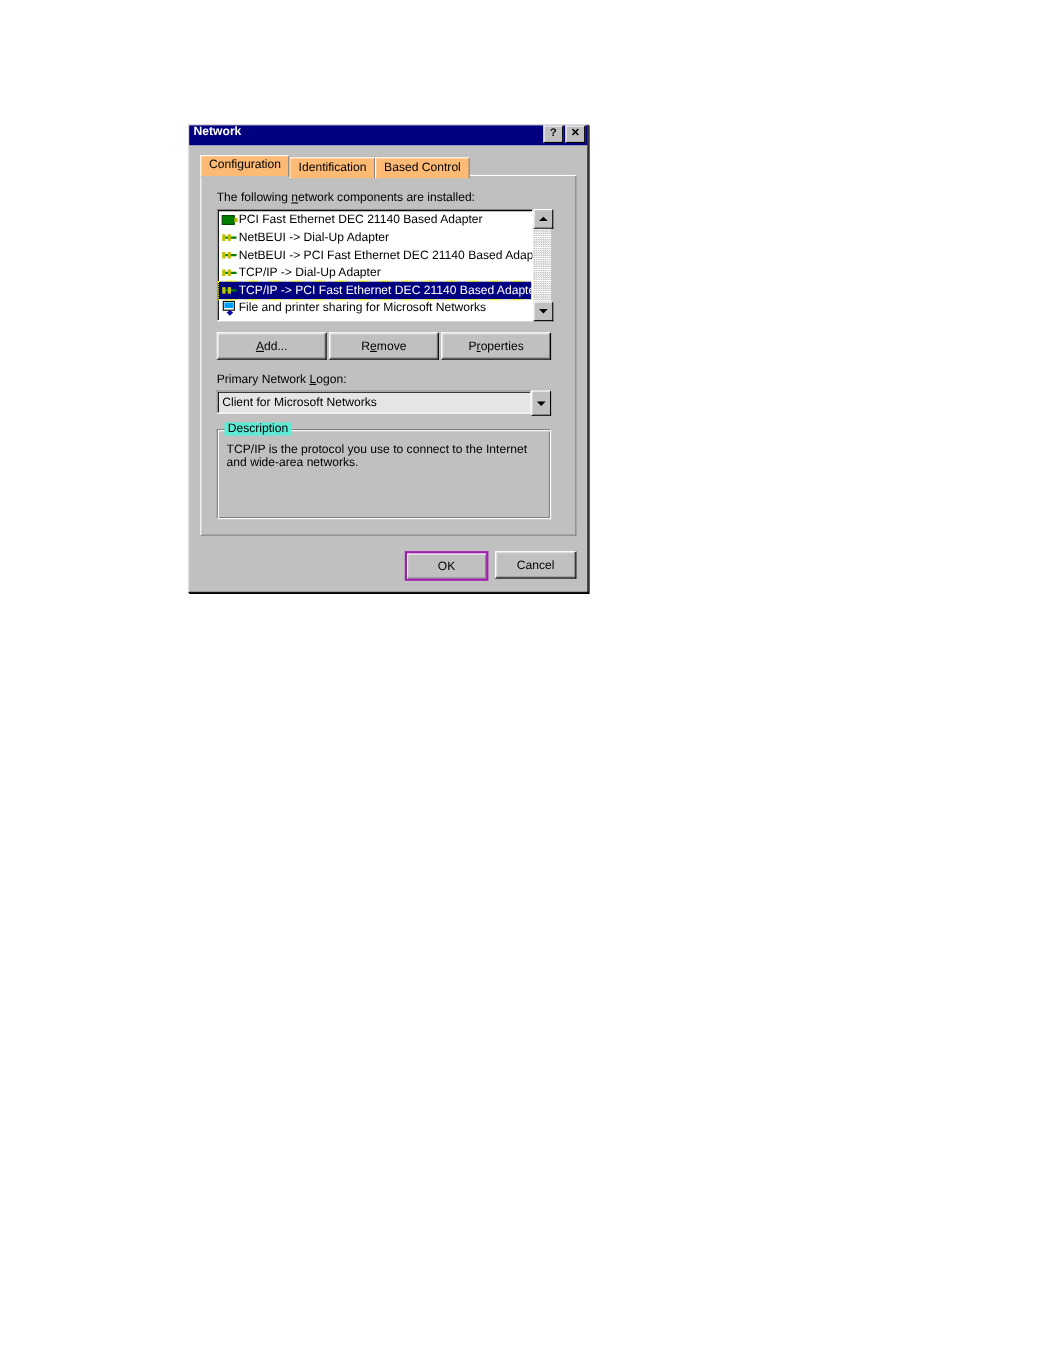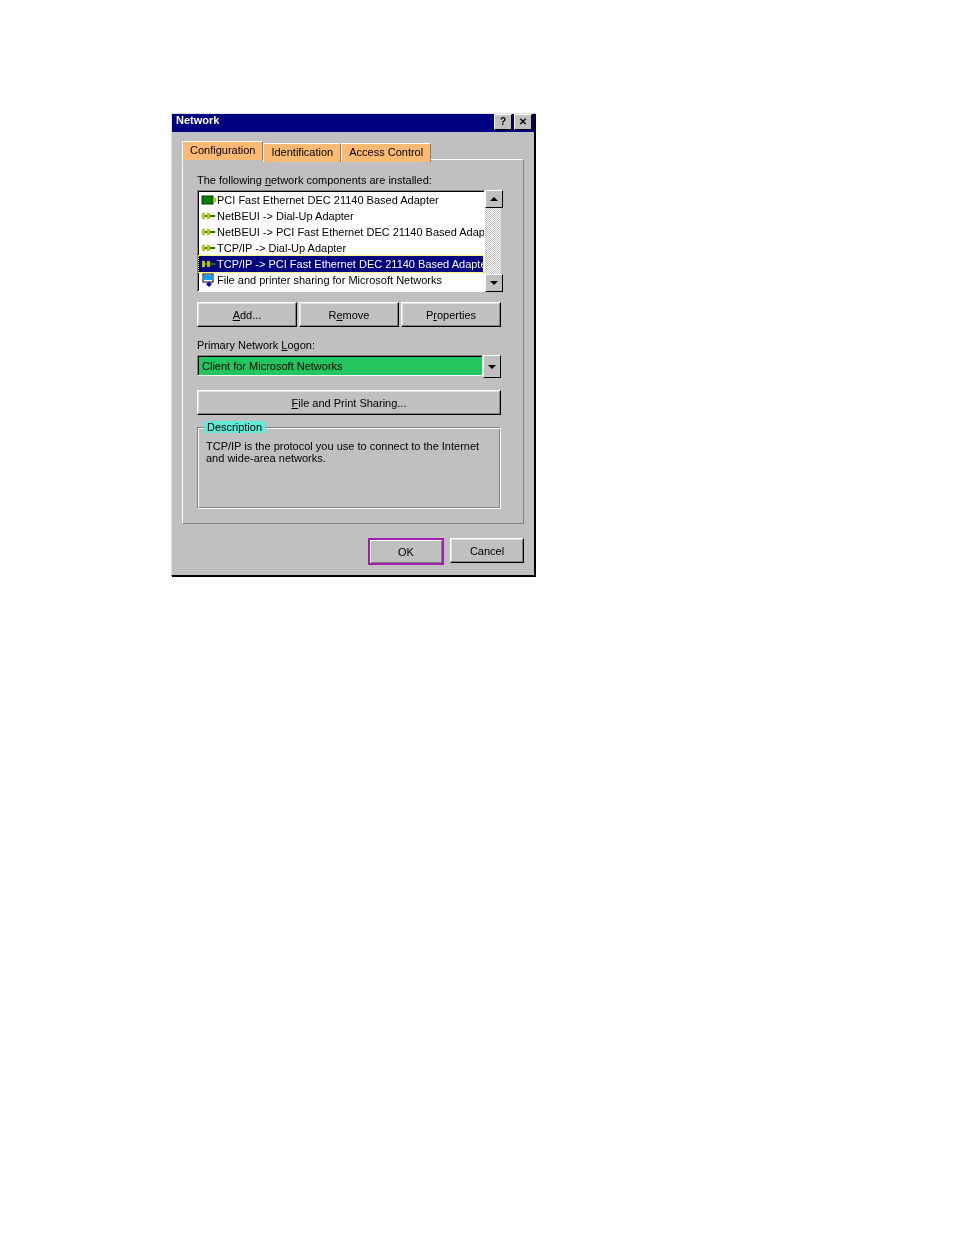--- a/index.html
+++ b/index.html
@@ -29,21 +29,21 @@
   .arrow.down{border-top:4px solid #000}
   
   .ico{width:16px;height:16px;display:inline-flex;align-items:center;justify-content:center;flex:0 0 16px}
   
   .btnrow{display:flex;gap:2px;margin-top:10px}
   .btn{flex:1;height:23px;background:#c0c0c0;border:1px solid;border-color:#fff #000 #000 #fff;box-shadow:inset -1px -1px 0 #808080,inset 1px 1px 0 #dfdfdf;display:flex;align-items:center;justify-content:center}
   .btn.fit{flex:0 0 auto;padding:0 14px}
   .u{text-decoration:underline}
   
   .combo{display:flex;margin-top:2px}
-  .combo .val{flex:1;background:#22c55e;border:1px solid;border-color:#808080 #fff #fff #808080;box-shadow:inset 1px 1px 0 #000;height:19px;display:flex;align-items:center;padding:0 4px}
+  .combo .val{flex:1;background:#e5e5e5;border:1px solid;border-color:#808080 #fff #fff #808080;box-shadow:inset 1px 1px 0 #000;height:19px;display:flex;align-items:center;padding:0 4px}
   .combo .drop{width:16px;height:21px;background:#c0c0c0;border:1px solid;border-color:#fff #000 #000 #fff;display:flex;align-items:center;justify-content:center}
   
   .group{border:1px solid #808080;border-right-color:#fff;border-bottom-color:#fff;box-shadow:inset 1px 1px 0 #fff,inset -1px -1px 0 #808080;padding:12px 8px 8px 8px;margin-top:12px;position:relative;height:60px}
   .group .legend{position:absolute;top:-7px;left:6px;background:#5eead4;padding:0 3px}
   .footer{display:flex;justify-content:flex-end;gap:6px;padding:6px 10px 10px 10px}
   .footer .btn{flex:0 0 72px}
   .btn.default{border:2px solid #a21caf;box-shadow:inset 1px 1px 0 #fff,inset -1px -1px 0 #808080}
   .mt{margin-top:12px}
 </style>
 </head>
@@ -59,21 +59,21 @@
       <div class="title-btn">
           <span>✕</span>
         </div>
     </div>
   </div>
 
   <div class="body">
     <div class="tabs">
       <div class="tab active"><span>Configuration</span></div>
       <div class="tab"><span>Identification</span></div>
-      <div class="tab"><span>Access Control</span></div>
+      <div class="tab"><span>Based Control</span></div>
     </div>
 
     <div class="panel">
       <div class="label">
         <span>The following </span><span class="u">n</span><span>etwork components are installed:</span>
       </div>
 
       <div class="listwrap">
         <div class="listbox">
           <div class="inner">
@@ -164,25 +164,20 @@
       <div class="label mt">
         <span>Primary Network </span><span class="u">L</span><span>ogon:</span>
       </div>
       <div class="combo">
         <div class="val">Client for Microsoft Networks</div>
         <div class="drop">
             <div class="arrow down"></div>
           </div>
       </div>
 
-      <div class="mt">
-        <div class="btn fit">
-            <span><span class="u">F</span><span>ile and Print Sharing...</span></span>
-          </div>
-      </div>
 
       <div class="group">
         <div class="legend">Description</div>
         <div style="max-width:300px">TCP/IP is the protocol you use to connect to the Internet and wide-area networks.</div>
       </div>
     </div>
   </div>
 
   <div class="footer">
     <div class="btn default">

